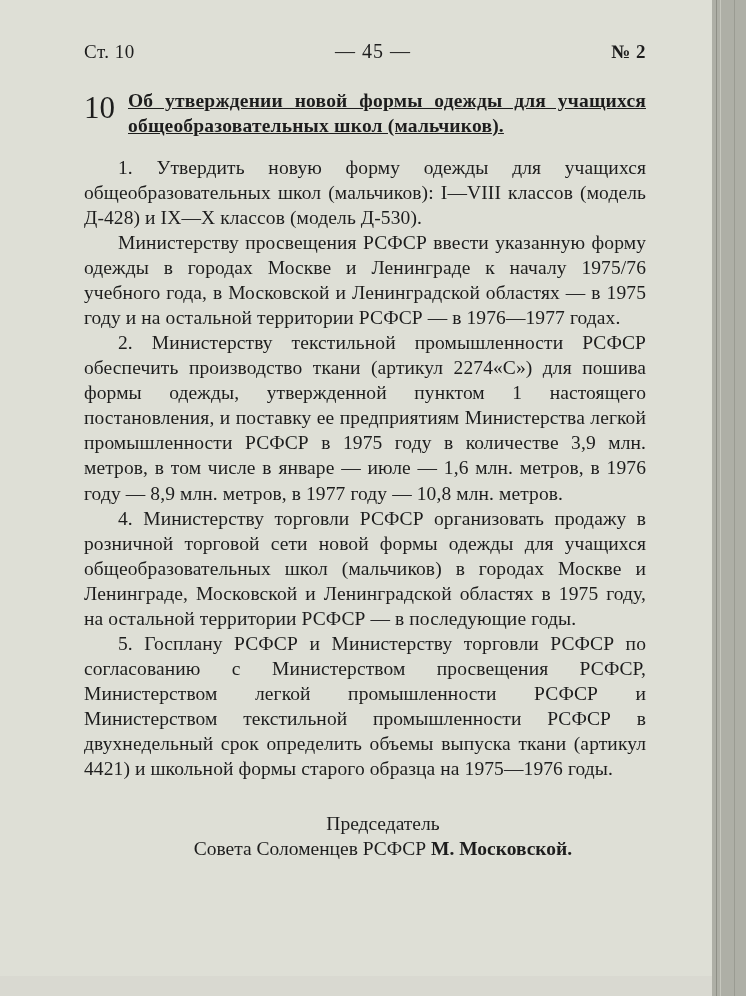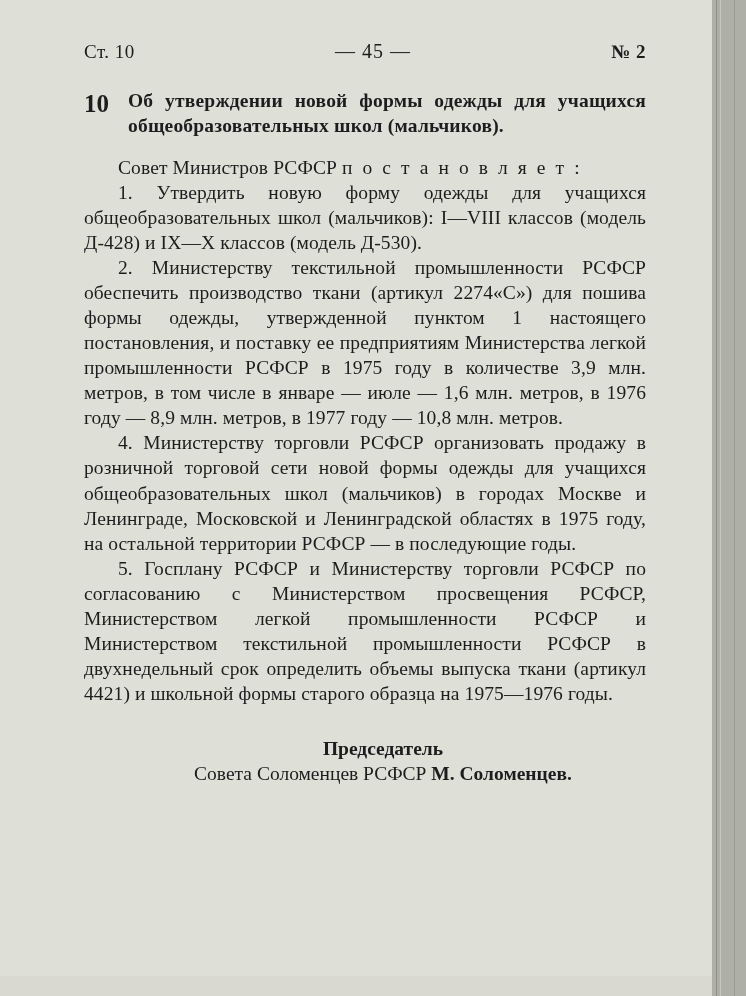--- a/index.html
+++ b/index.html
@@ -70,32 +70,33 @@
   .runhead .center { font-size: 20px; letter-spacing: 1px; }
   .runhead .right { font-size: 19px; font-weight: bold; }
 
   
   .title-block {
     display: flex;
     align-items: flex-start;
     margin-bottom: 16px;
   }
   .art-number {
-    font-size: 25px;
-    font-weight: bold;
+    font-size: 31px;
+    font-weight: normal;
     width: 44px;
     flex: 0 0 44px;
     line-height: 1.22;
   }
   .title-text {
     font-size: 19.5px;
     font-weight: bold;
     line-height: 1.28;
     letter-spacing: 0.2px;
     text-align: justify;
+    text-decoration: underline;
   }
 
   
   .body p {
     margin: 0;
     font-size: 19.5px;
     line-height: 1.285;
     text-align: justify;
     text-justify: inter-word;
     letter-spacing: 0.1px;
@@ -107,21 +108,20 @@
   
   .signatures {
     margin-top: 30px;
     font-size: 19.5px;
     line-height: 1.3;
   }
   .sig-group { margin-bottom: 22px; }
   .sig-role {
     text-align: center;
     padding-left: 36px;
-    font-weight: bold;
   }
   .sig-line {
     text-align: center;
     padding-left: 36px;
     white-space: nowrap;
   }
   .sig-line b { font-weight: bold; }
 </style>
 </head>
 <body>
@@ -135,31 +135,31 @@
         <div class="center">— 45 —</div>
         <div class="right">№ 2</div>
       </div>
 
       <div class="title-block">
         <div class="art-number">10</div>
         <div class="title-text">Об утверждении новой формы одежды для учащихся общеобразовательных школ (мальчиков).</div>
       </div>
 
       <div class="body">
-        <p class="lead"><span>Совет Министров РСФСР</span> <span class="spaced">п о с т а н о в л я е т :</span></p>
         <p class="indent">1. Утвердить новую форму одежды для учащихся общеобразовательных школ (мальчиков): I—VIII классов (модель Д-428) и IX—X классов (модель Д-530).</p>
+        <p class="indent">Министерству просвещения РСФСР ввести указанную форму одежды в городах Москве и Ленинграде к началу 1975/76 учебного года, в Московской и Ленинградской областях — в 1975 году и на остальной территории РСФСР — в 1976—1977 годах.</p>
         <p class="indent">2. Министерству текстильной промышленности РСФСР обеспечить производство ткани (артикул 2274«С») для пошива формы одежды, утвержденной пунктом 1 настоящего постановления, и поставку ее предприятиям Министерства легкой промышленности РСФСР в 1975 году в количестве 3,9 млн. метров, в том числе в январе — июле — 1,6 млн. метров, в 1976 году — 8,9 млн. метров, в 1977 году — 10,8 млн. метров.</p>
         <p class="indent">4. Министерству торговли РСФСР организовать продажу в розничной торговой сети новой формы одежды для учащихся общеобразовательных школ (мальчиков) в городах Москве и Ленинграде, Московской и Ленинградской областях в 1975 году, на остальной территории РСФСР — в последующие годы.</p>
         <p class="indent">5. Госплану РСФСР и Министерству торговли РСФСР по согласованию с Министерством просвещения РСФСР, Министерством легкой промышленности РСФСР и Министерством текстильной промышленности РСФСР в двухнедельный срок определить объемы выпуска ткани (артикул 4421) и школьной формы старого образца на 1975—1976 годы.</p>
       </div>
 
       <div class="signatures">
         <div class="sig-group">
           <div class="sig-role">Председатель</div>
-          <div class="sig-line"><span>Совета Соломенцев РСФСР</span> <b>М. Соломенцев.</b></div>
+          <div class="sig-line"><span>Совета Соломенцев РСФСР</span> <b>М. Московской.</b></div>
         </div>
 
       </div>
 
     </div>
   </div>
 
   <div id="gutter">
     <div class="edge-line l1"></div>
     <div class="edge-line l2"></div>

